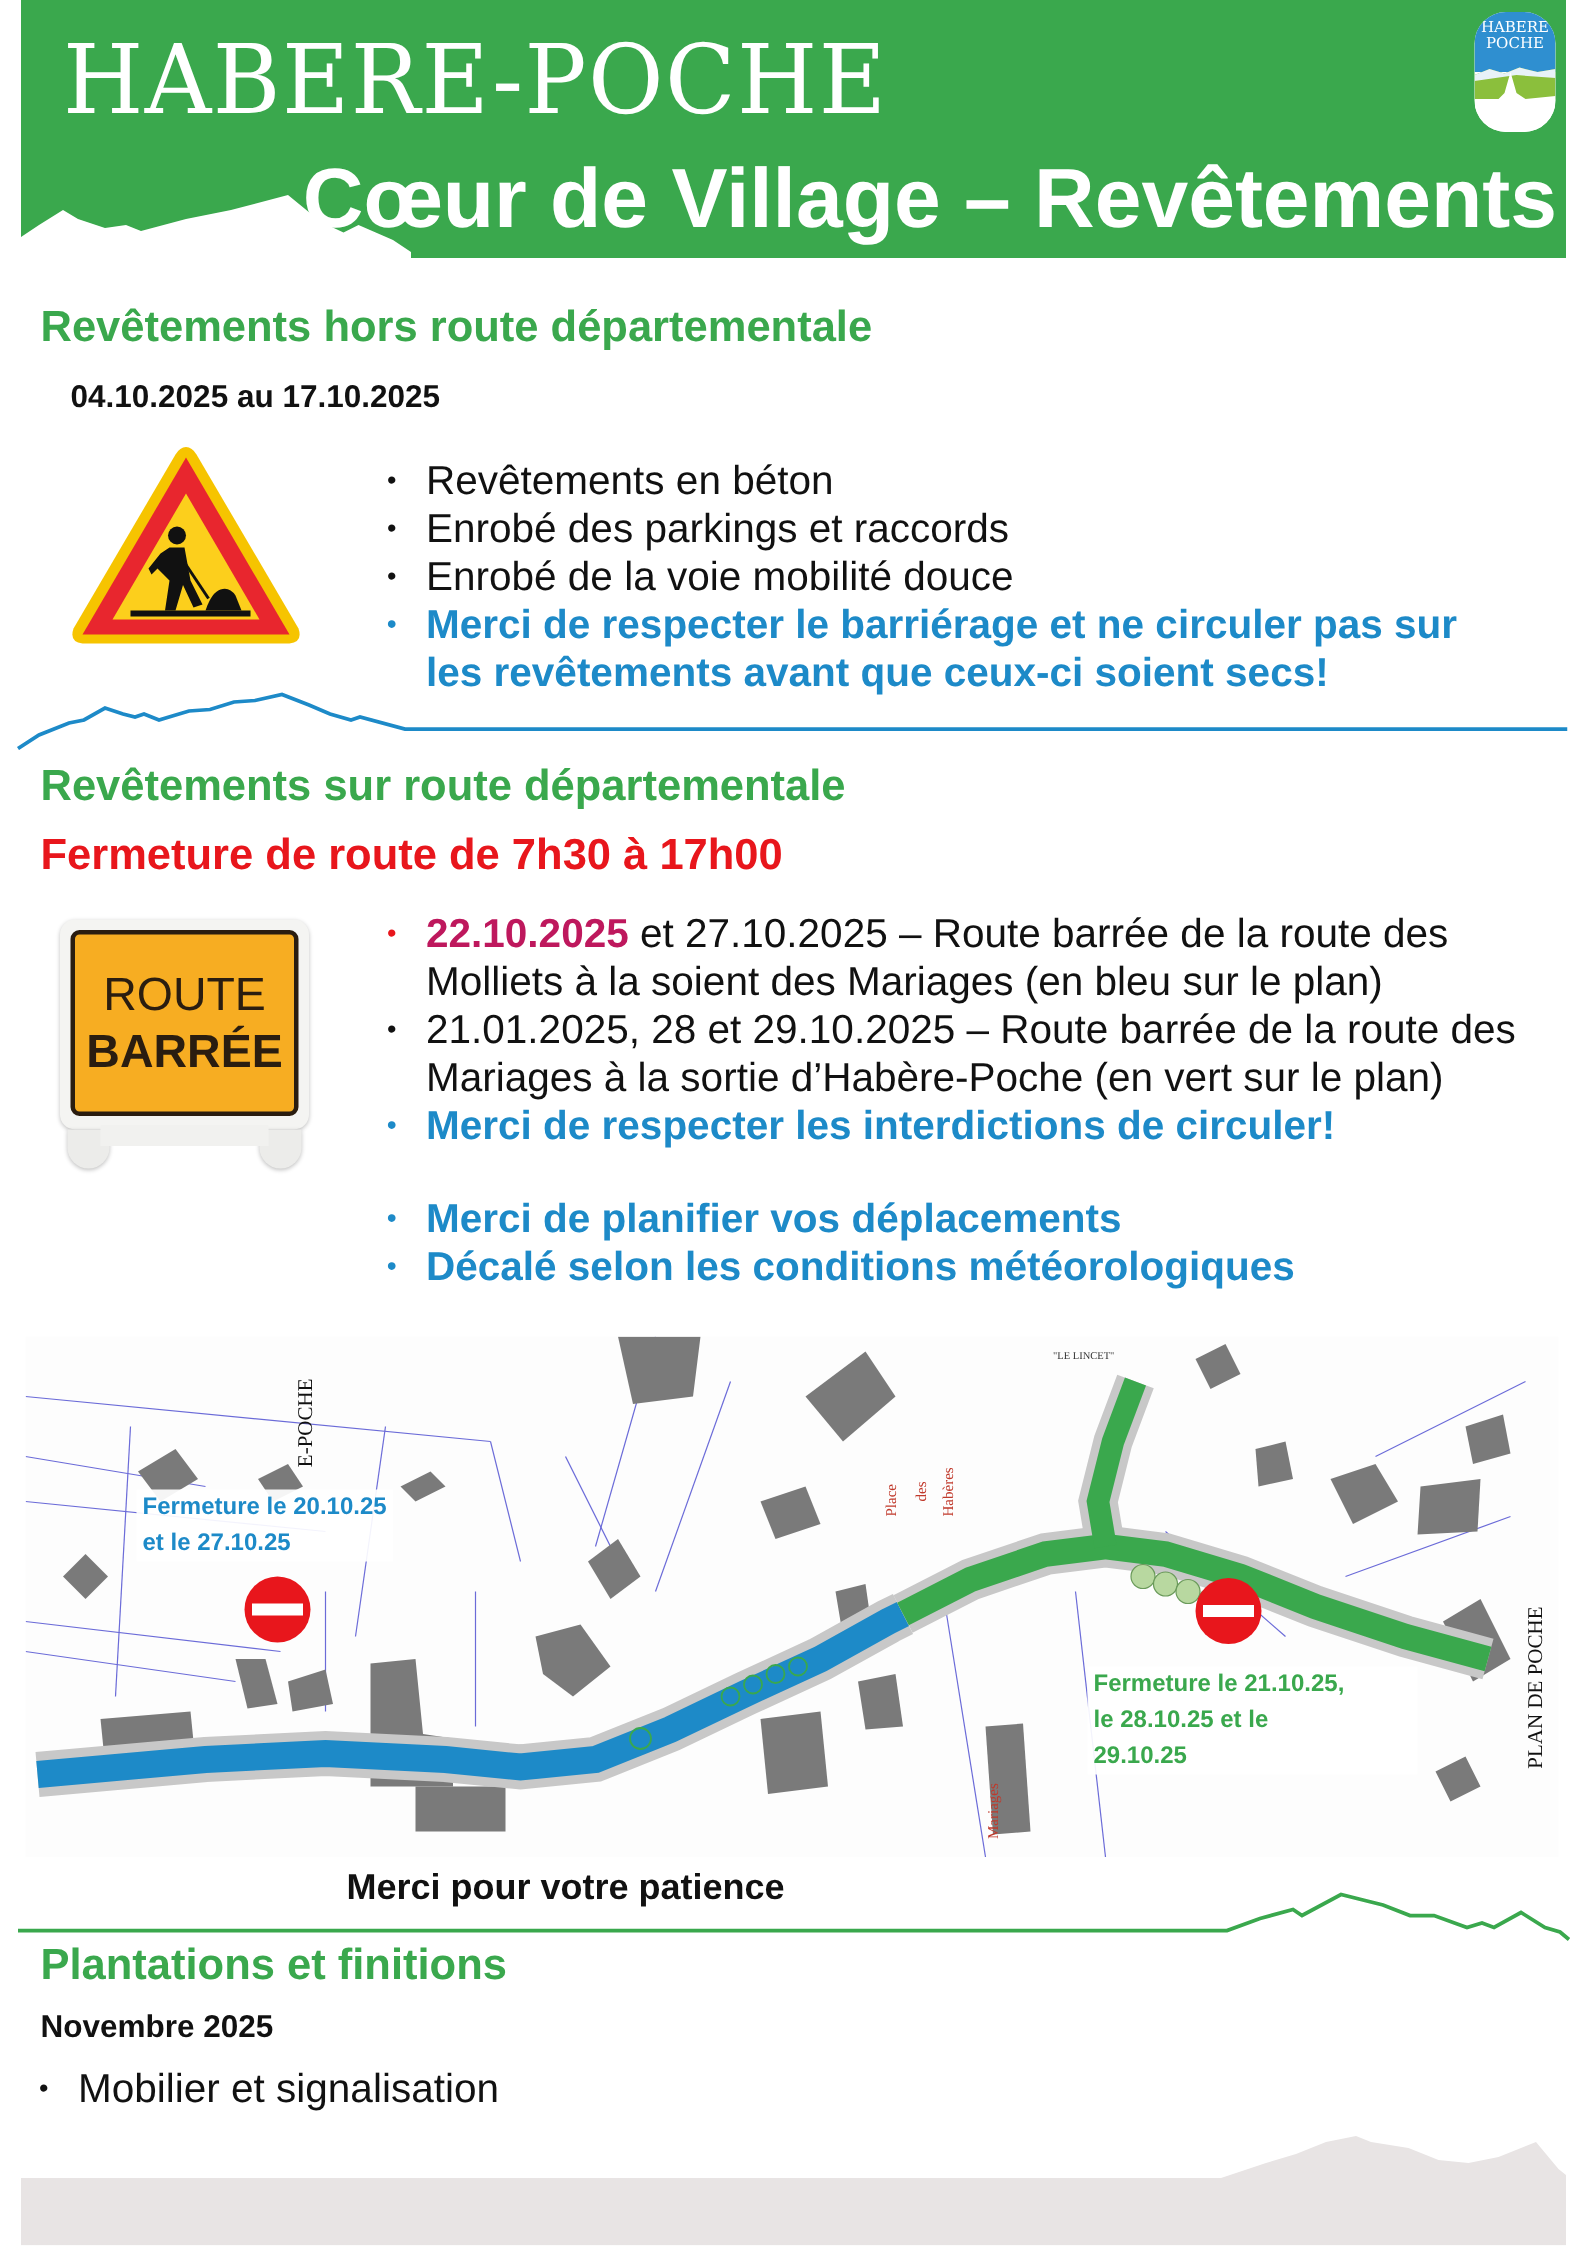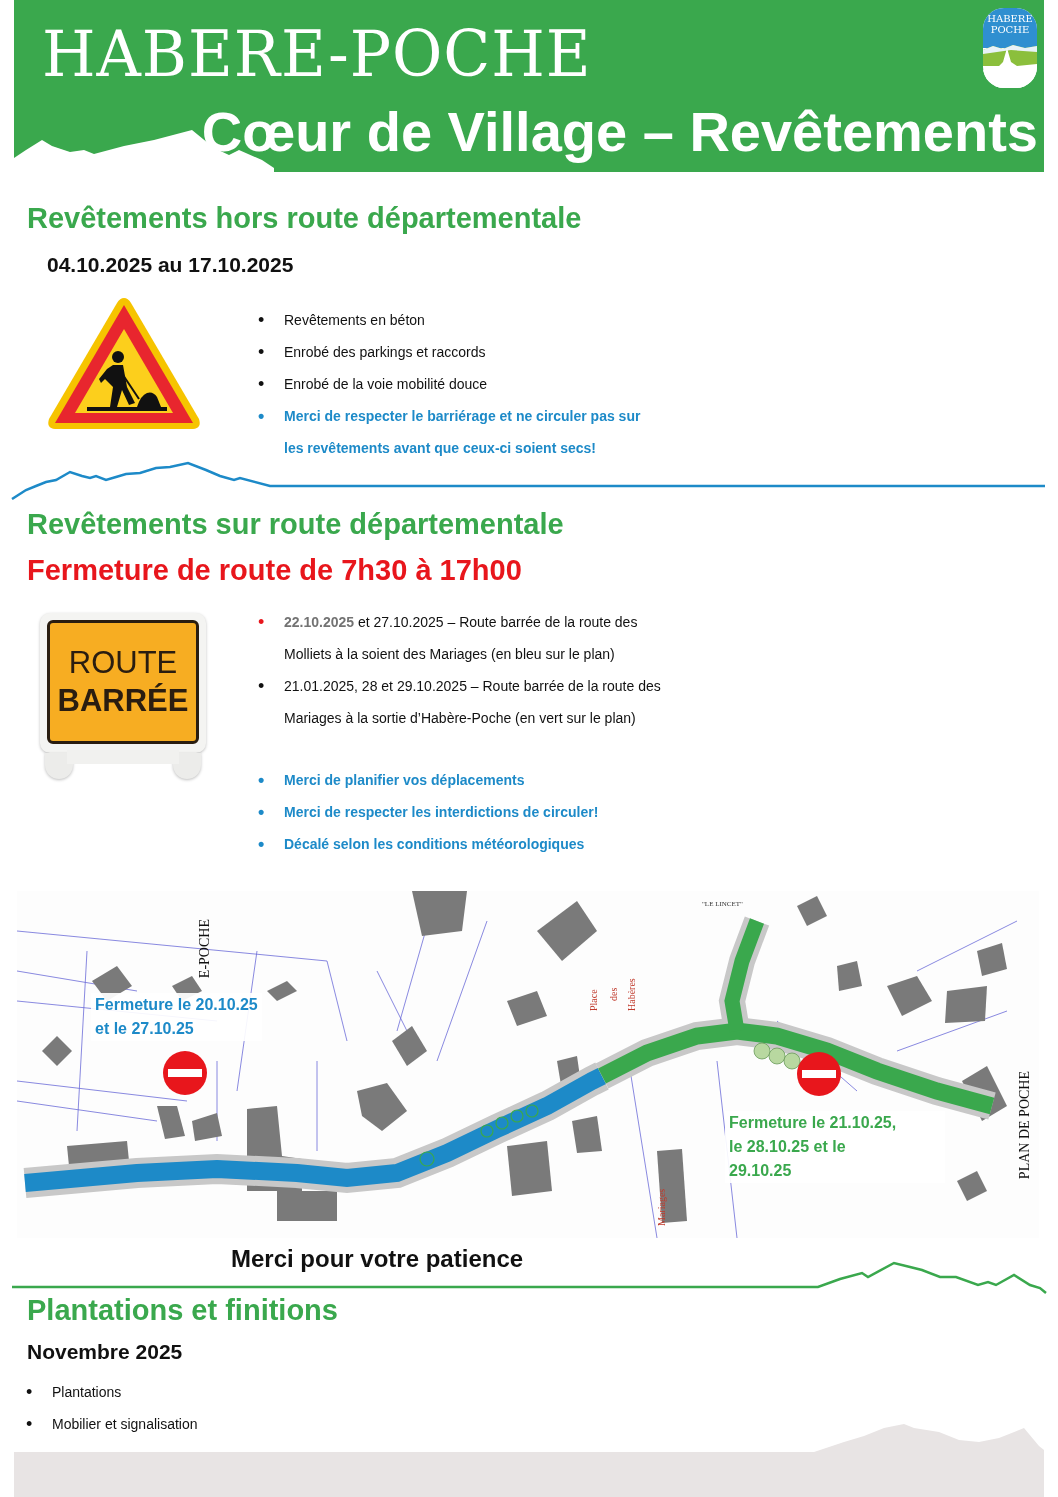--- a/index.html
+++ b/index.html
@@ -12,26 +12,26 @@
     .subtitle { position: absolute; right: 6px; top: 106px; color: #fff; font-weight: bold; font-size: 56px; line-height: 52px; }
     .logo { position: absolute; left: 983px; top: 8px; width: 54px; width: 54px; height: 80px; background: #fff; overflow: hidden; border-radius: 21px; }
     .logo-top { position: absolute; left: 0; top: 0; width: 54px; height: 40px; background: #2f8fd0; color: #fff; font-family: "DejaVu Serif", serif; font-size: 10px; line-height: 11px; text-align: center; padding-top: 5px; }
     .logo svg { position: absolute; left: 0; top: 36px; }
 
     .section-title { position: absolute; left: 27px; color: #3aa84d; font-weight: bold; font-size: 29px; line-height: 36px; }
     .date-line { position: absolute; font-weight: bold; font-size: 21px; line-height: 26px; color: #111; }
     .red-title { position: absolute; left: 27px; color: #e8161c; font-weight: bold; font-size: 29px; line-height: 36px; }
 
     ul.bullets { position: absolute; list-style: none; }
-    ul.bullets li { position: relative; padding-left: 28px; font-size: 14px; line-height: 32px; color: #111; }
+    ul.bullets li { position: relative; padding-left: 28px; font-size: 27px; line-height: 32px; color: #111; }
     ul.bullets li::before { content: "•"; position: absolute; left: 2px; top: 0; font-size: 18px; }
     ul.bullets li.blue { color: #1d8ac8; font-weight: bold; }
     ul.bullets li.redbullet::before { color: #e8161c; }
     ul.bullets li.gap { margin-top: 30px; }
-    .red-date { color: #737373; font-weight: bold; text-align: center; }
+    .red-date { color: #be185d; font-weight: bold; text-align: center; }
 
     .divider { position: absolute; }
 
     .map { position: absolute; left: 17px; top: 891px; width: 1022px; height: 347px; background: #fdfdfd; overflow: hidden; }
     .map svg { position: absolute; left: 0; top: 0; }
     .map-label { position: absolute; font-weight: bold; font-size: 16px; line-height: 24px; background: rgba(255,255,255,0.92); padding: 0 4px; }
     .map-label.blue { color: #1d8ac8; }
     .map-label.green { color: #3aa84d; }
     .map-vert { position: absolute; font-family: "Liberation Serif", serif; font-size: 14px; color: #111; writing-mode: vertical-rl; transform: rotate(180deg); }
 
@@ -105,22 +105,22 @@
 
 <ul class="bullets" style="left:256px; top:606px;">
   <li class="redbullet">
     <span class="red-date">22.10.2025</span><span> et 27.10.2025 – Route barrée de la route des</span><br>
     <span>Molliets à la soient des Mariages (en bleu sur le plan)</span>
   </li>
   <li>
     <span>21.01.2025, 28 et 29.10.2025 – Route barrée de la route des</span><br>
     <span>Mariages à la sortie d’Habère-Poche (en vert sur le plan)</span>
   </li>
+  <li class="blue">Merci de respecter les interdictions de circuler!</li>
   <li class="blue gap">Merci de planifier vos déplacements</li>
-  <li class="blue">Merci de respecter les interdictions de circuler!</li>
   <li class="blue">Décalé selon les conditions météorologiques</li>
 </ul>
 
 <div class="map">
   <svg width="1022" height="347" viewBox="0 0 1022 347">
 
     <g stroke="#6b6bd8" stroke-width="0.8" fill="none">
       <line x1="0" y1="40" x2="310" y2="70"></line>
       <line x1="0" y1="80" x2="120" y2="100"></line>
       <line x1="0" y1="110" x2="200" y2="130"></line>
@@ -222,19 +222,18 @@
 
 <div class="patience">Merci pour votre patience</div>
 
 <svg class="divider" style="left:10px; top:1255px;" width="1040" height="40" viewBox="0 0 1040 40">
   <polyline points="2,32 808,32 830,24 852,18 858,22 884,8 900,12 912,15 930,22 946,22 968,30 978,27 986,30 1004,20 1020,30 1030,33 1036,38" fill="none" stroke="#3aa84d" stroke-width="2.5"></polyline>
 </svg>
 
 <div class="section-title" style="top:1292px;">Plantations et finitions</div>
 <div class="date-line" style="left:27px; top:1339px;">Novembre 2025</div>
 <ul class="bullets" style="left:24px; top:1376px;">
-  <li>Plantations</li>
   <li>Mobilier et signalisation</li>
 </ul>
 
 <svg class="footer-band" width="1030" height="77" viewBox="0 0 1030 77">
   <polygon points="0,32 800,32 830,22 850,16 870,8 890,4 900,8 925,12 945,20 965,22 985,18 1010,8 1025,26 1030,30 1030,77 0,77" fill="#e8e4e4"></polygon>
 </svg>
 
 </body></html>

